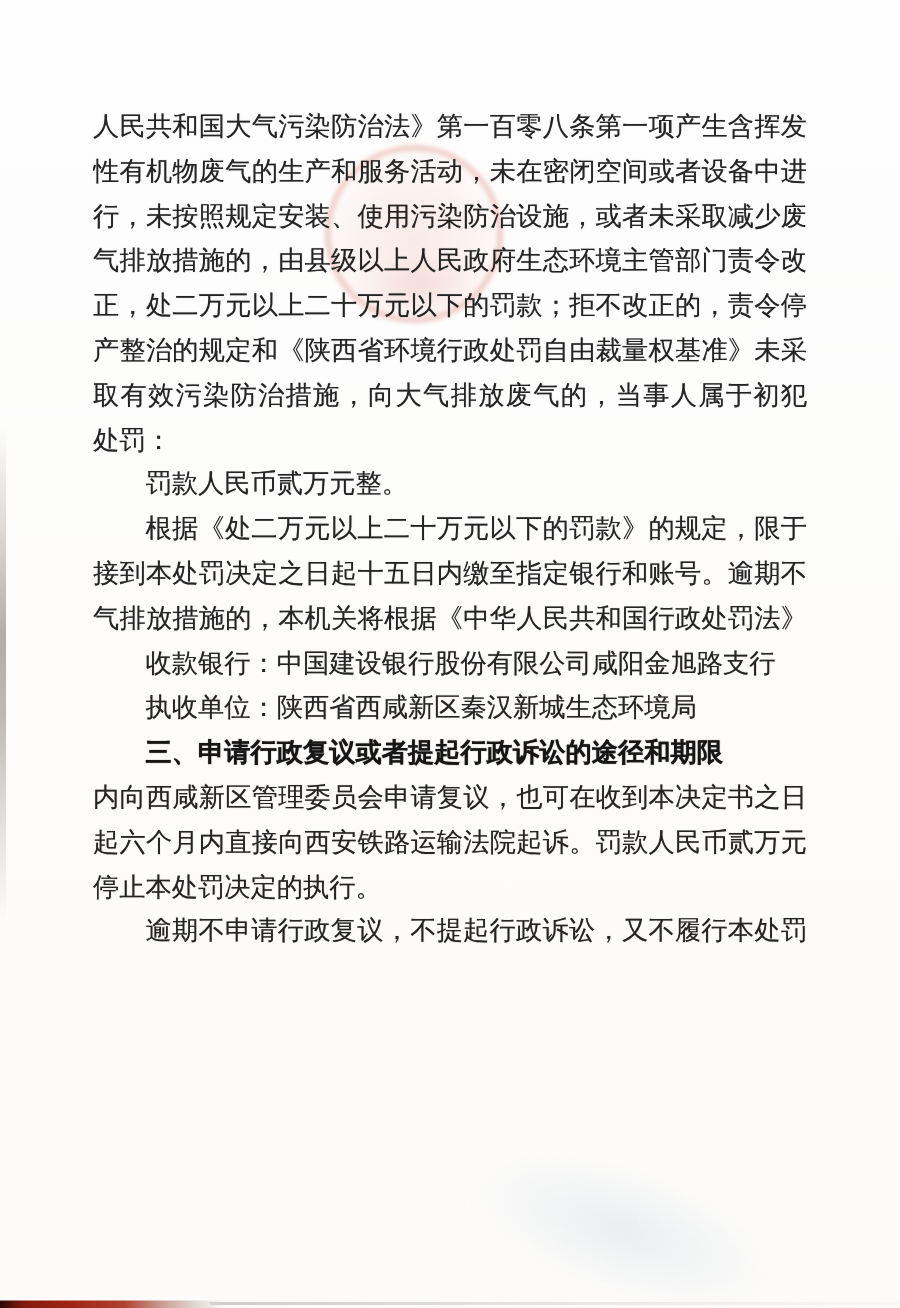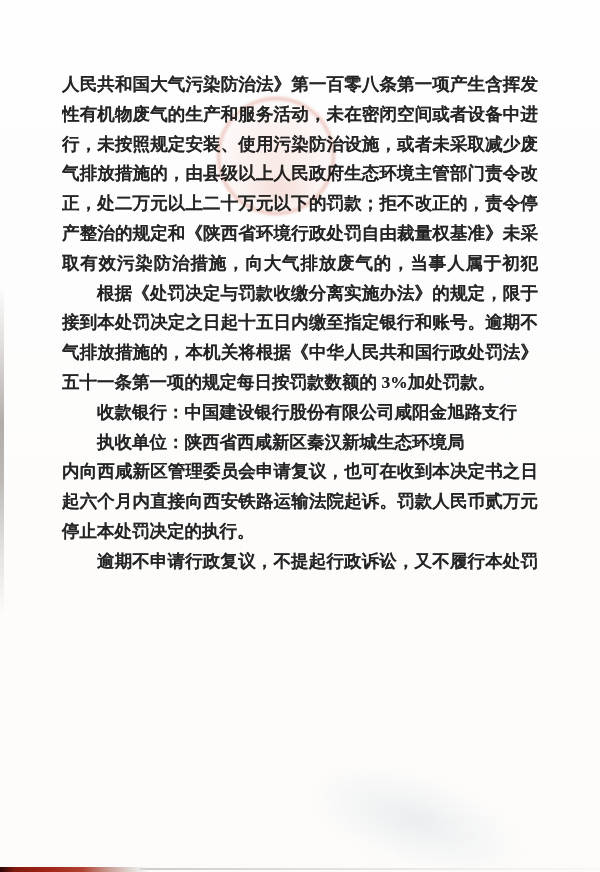--- a/index.html
+++ b/index.html
@@ -21,21 +21,20 @@
     top: 70px;
     width: 476px;
     color: #242424;
     font-size: 17.5px;
     text-shadow: 0 0 0.5px rgba(45,45,45,0.55);
   }
   .line {
     height: 29.8px;
     line-height: 29.8px;
     white-space: nowrap;
-    font-weight: bold;
   }
   .line.justify {
     white-space: normal;
     text-align: justify;
     text-align-last: justify;
     overflow: hidden;
   }
   .line.indent { padding-left: 35px; }
   .line.bold {
     font-weight: bold;
@@ -117,26 +116,28 @@
 <div class="page">
 
   <div class="doc-body">
       <div class="line justify">人民共和国大气污染防治法》第一百零八条第一项产生含挥发</div>
       <div class="line justify">性有机物废气的生产和服务活动，未在密闭空间或者设备中进</div>
       <div class="line justify">行，未按照规定安装、使用污染防治设施，或者未采取减少废</div>
       <div class="line justify">气排放措施的，由县级以上人民政府生态环境主管部门责令改</div>
       <div class="line justify">正，处二万元以上二十万元以下的罚款；拒不改正的，责令停</div>
       <div class="line justify">产整治的规定和《陕西省环境行政处罚自由裁量权基准》未采</div>
       <div class="line justify">取有效污染防治措施，向大气排放废气的，当事人属于初犯的，</div>
-      <div class="line indent justify">根据《处罚决定与罚款收缴分离实施办法》的规定，限于</div>
+      <div class="line">处罚：</div>
+      <div class="line indent">罚款人民币贰万元整。</div>
+      <div class="line indent justify">根据《处二万元以上二十万元以下的罚款》的规定，限于</div>
       <div class="line justify">接到本处罚决定之日起十五日内缴至指定银行和账号。逾期不</div>
       <div class="line justify">气排放措施的，本机关将根据《中华人民共和国行政处罚法》第</div>
-      <div class="line">五十一条第一项的规定每日按罚款数额的 3%加处罚款。</div>
       <div class="line indent">收款银行：中国建设银行股份有限公司咸阳金旭路支行</div>
       <div class="line indent">执收单位：陕西省西咸新区秦汉新城生态环境局</div>
+      <div class="line indent bold">三、申请行政复议或者提起行政诉讼的途径和期限</div>
       <div class="line justify">内向西咸新区管理委员会申请复议，也可在收到本决定书之日</div>
       <div class="line justify">起六个月内直接向西安铁路运输法院起诉。罚款人民币贰万元整</div>
       <div class="line">停止本处罚决定的执行。</div>
       <div class="line indent justify">逾期不申请行政复议，不提起行政诉讼，又不履行本处罚</div>
     </div>
 
   <div class="seal"></div>
   <div class="seal-smudge"></div>
 
   <div class="edge-left"></div>

